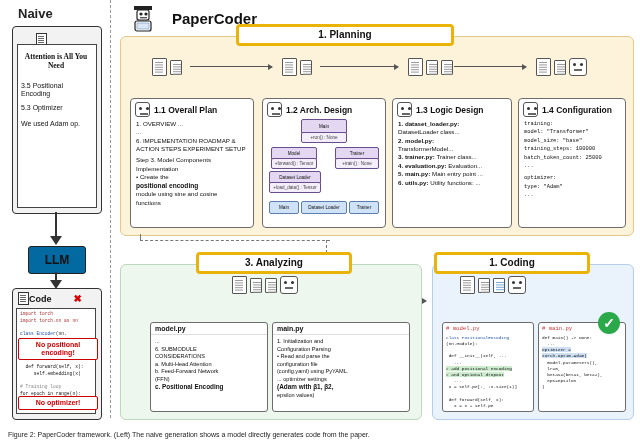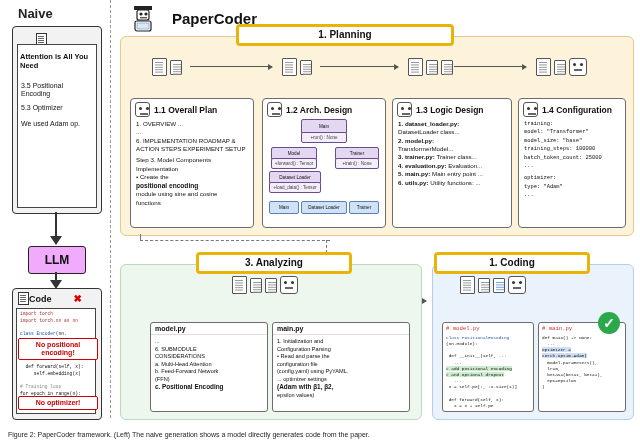--- a/index.html
+++ b/index.html
@@ -8,25 +8,25 @@
   .abs{position:absolute;}
   
   #naive-title{left:18px;top:6px;font-size:13px;font-weight:bold;color:#222;}
   #divider{left:110px;top:0;width:1px;height:418px;border-left:1px dashed #999;}
   .panel{border:1px solid #111;border-radius:3px;background:#fff;}
   #paper-panel{left:12px;top:26px;width:88px;height:186px;background:#f2f2f2;border:1px solid #333;border-radius:4px;}
   .panel-head{display:flex;align-items:center;gap:4px;padding:3px 5px;font-size:9px;font-weight:bold;}
   .doc-icon{width:9px;height:11px;background:#fff;border:1px solid #333;position:relative;display:inline-block;}
   .doc-icon:after{content:"";position:absolute;left:1px;top:2px;width:6px;height:1px;background:#666;box-shadow:0 2px 0 #666,0 4px 0 #666,0 6px 0 #666;}
   #paper-sheet{left:17px;top:44px;width:78px;height:162px;background:#fff;border:1px solid #444;}
-  #paper-title{left:20px;top:52px;width:72px;font-size:7.5px;font-weight:bold;line-height:1.25;}
+  #paper-title{left:20px;top:52px;width:72px;text-align:center;font-size:7.5px;font-weight:bold;line-height:1.25;font-family:Liberation Serif, serif;}
   #paper-l1{left:21px;top:82px;width:70px;font-size:7px;line-height:1.2;}
   #paper-l2{left:21px;top:104px;width:70px;font-size:7px;line-height:1.2;}
   #paper-l3{left:21px;top:120px;width:70px;font-size:7px;}
-  #llm-box{left:28px;top:246px;width:56px;height:26px;border:1px solid #222;border-radius:3px;display:flex;align-items:center;justify-content:center;font-size:12px;font-weight:bold;background:#f0abfc;}
+  #llm-box{left:28px;top:246px;width:56px;height:26px;border:1px solid #222;border-radius:3px;display:flex;align-items:center;justify-content:center;font-size:12px;font-weight:bold;background:#0369a1;}
   #code-panel{left:12px;top:288px;width:88px;height:130px;background:#f2f2f2;border:1px solid #333;border-radius:4px;}
   #code-head{left:18px;top:292px;display:flex;align-items:center;font-size:9px;font-weight:bold;}
   #code-sheet{left:16px;top:308px;width:80px;height:106px;background:#fff;border:1px solid #444;padding:2px 3px;box-sizing:border-box;overflow:hidden;}
   .code{font-family:"Liberation Mono",monospace;font-size:4.6px;line-height:1.45;white-space:pre;}
   .c-kw{color:#a33;}
   .c-cm{color:#888;}
   .c-fn{color:#25a;}
   .badge-err{position:absolute;border:1px solid #c00;color:#c00;background:#fff;font-size:7px;font-weight:bold;text-align:center;border-radius:2px;padding:2px 2px;line-height:1.15;}
   #err1{left:18px;top:338px;width:74px;}
   #err2{left:18px;top:396px;width:74px;}

